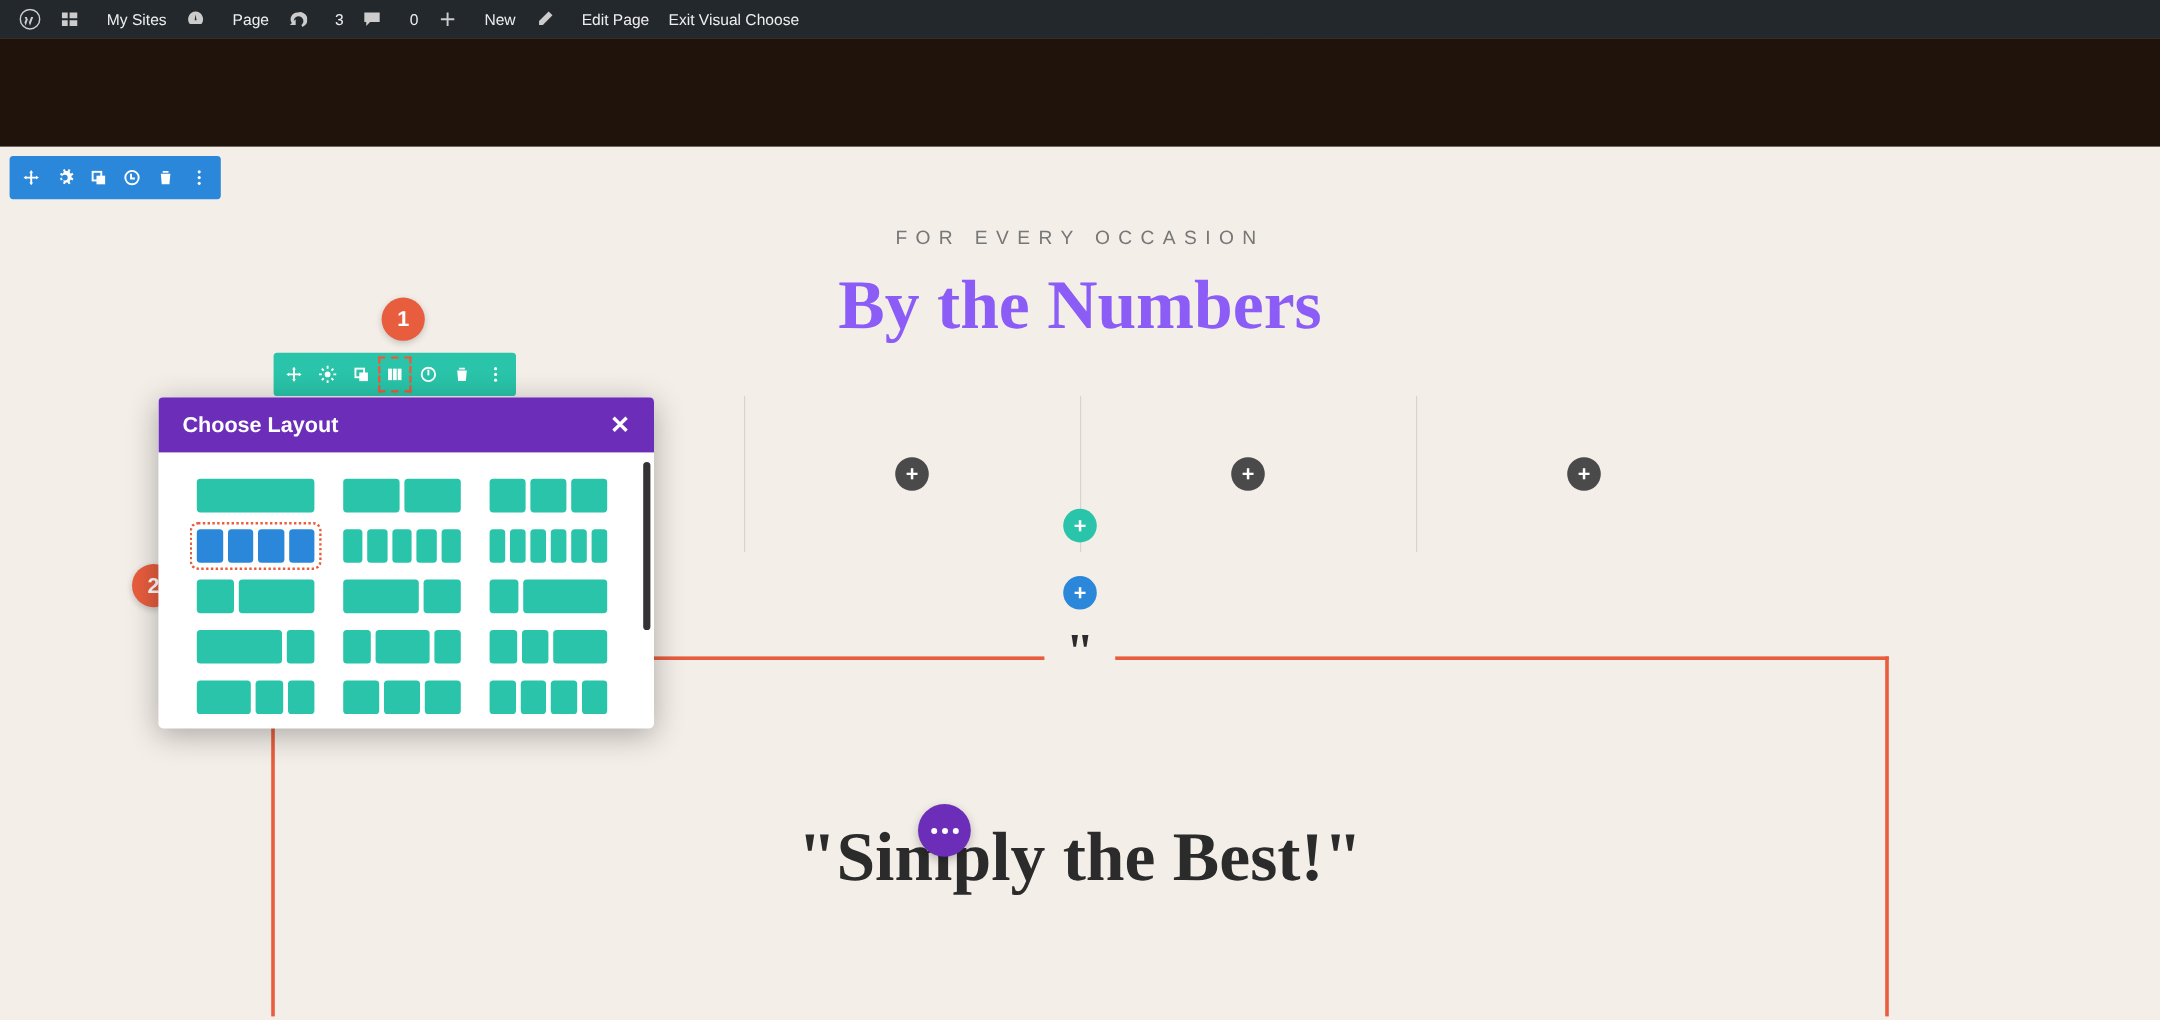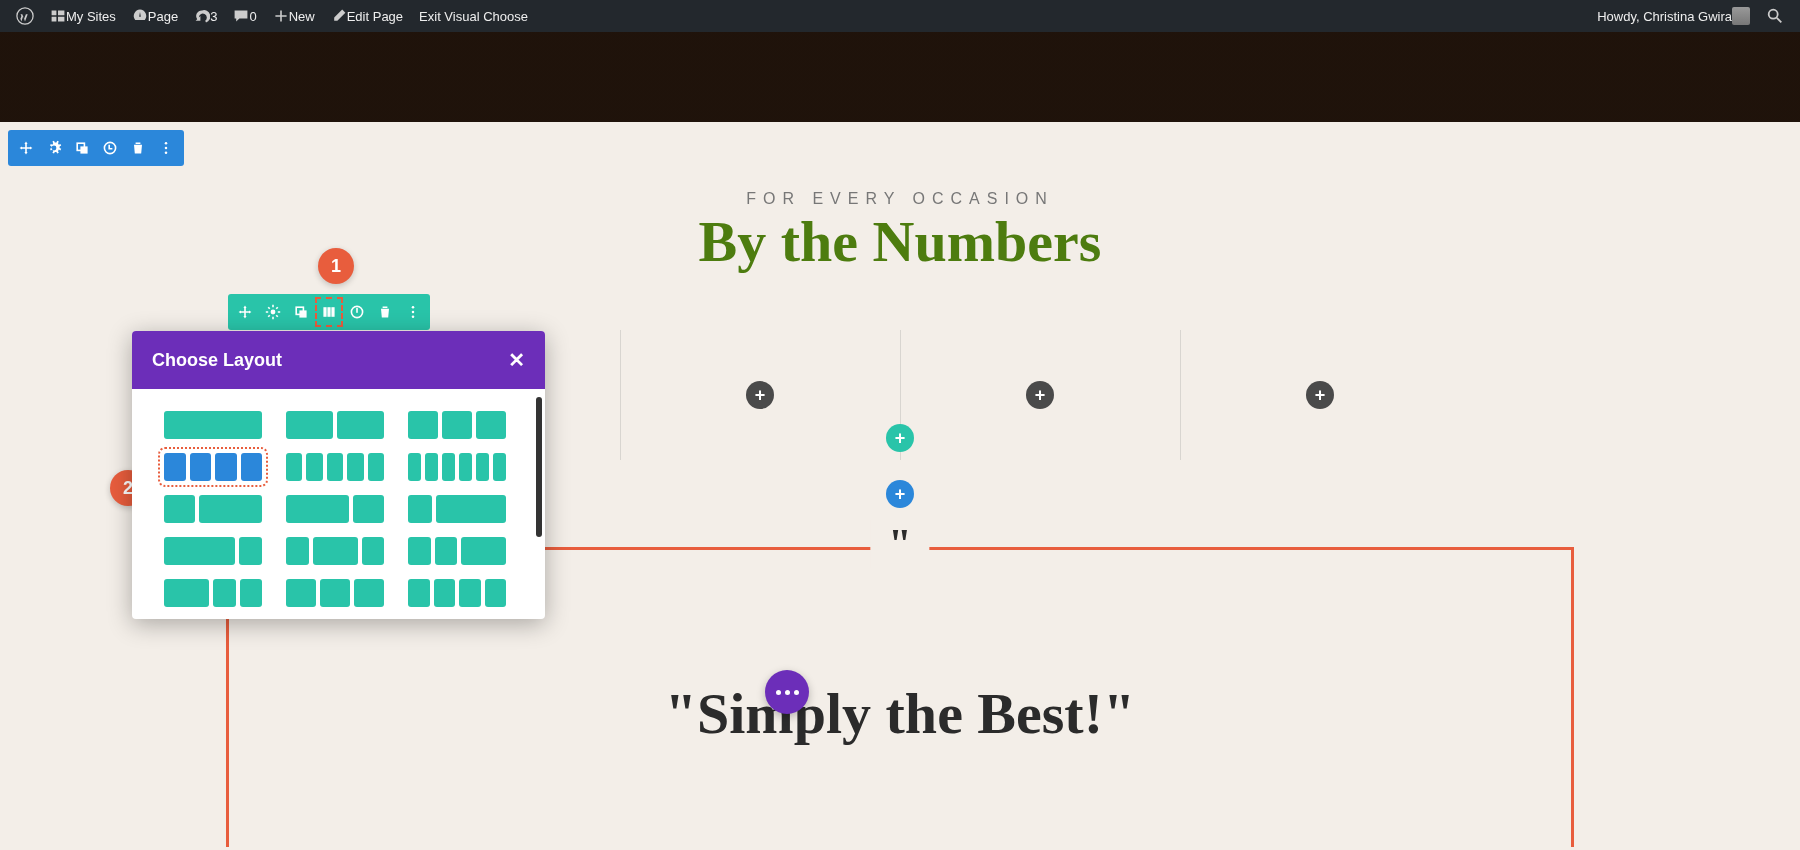--- a/index.html
+++ b/index.html
@@ -1,21 +1,21 @@
 <!DOCTYPE html>
 <html><head>
 <meta charset="utf-8">
 <style>
 * { margin: 0; padding: 0; box-sizing: border-box; }
 body { font-family: -apple-system, Arial, sans-serif; background: #f3eee8; width: 1800px; height: 850px; overflow: hidden; position: relative; }
 
 
 .wp-admin-bar { background: #23282d; height: 32px; display: flex; align-items: center; padding: 0 8px; color: #eee; font-size: 13px; justify-content: space-between; }
 .wp-left, .wp-right { display: flex; align-items: center; gap: 0; }
-.wp-item { display: flex; align-items: center; gap: 0; padding: 0 8px; height: 32px; cursor: pointer; }
+.wp-item { display: flex; align-items: center; gap: 23px; padding: 0 8px; height: 32px; cursor: pointer; }
 .wp-icon { font-size: 16px; display: inline-flex; align-items: center; }
 .wp-avatar { width: 18px; height: 18px; background: linear-gradient(#999,#777); border-radius: 2px; }
 
 
 .hero { height: 90px; background: #2a1810; background-image: linear-gradient(rgba(30,18,10,0.9), rgba(30,18,10,0.9)); }
 
 
 .section-toolbar { position: absolute; top: 130px; left: 8px; background: #2b87da; display: flex; align-items: center; padding: 4px; border-radius: 3px; }
 .section-toolbar .tb-btn { width: 28px; height: 28px; display: flex; align-items: center; justify-content: center; color: #fff; cursor: pointer; }
 .tb-btn svg { width: 16px; height: 16px; fill: #fff; }
@@ -24,21 +24,21 @@
 .row-toolbar { position: absolute; top: 294px; left: 228px; background: #29c4a9; display: flex; align-items: center; padding: 3px; border-radius: 3px; }
 .row-toolbar .tb-btn { width: 28px; height: 30px; display: flex; align-items: center; justify-content: center; color: #fff; cursor: pointer; }
 .row-toolbar .highlight { outline: 2px dashed #e85d3d; outline-offset: -2px; }
 
 
 .anno { position: absolute; width: 36px; height: 36px; border-radius: 50%; background: #e85d3d; color: #fff; font-weight: bold; display: flex; align-items: center; justify-content: center; font-size: 18px; box-shadow: 0 2px 6px rgba(0,0,0,0.2); }
 
 
 .numbers { position: absolute; top: 190px; left: 0; right: 0; text-align: center; }
 .overline { letter-spacing: 7px; color: #777; font-size: 16px; font-weight: 500; }
-.heading { font-size: 58px; font-weight: 600; color: #4d7c0f; margin-top: 0; font-family: Georgia, serif; }
+.heading { font-size: 58px; font-weight: 600; color: #8b5cf6; margin-top: 12px; font-family: Georgia, serif; }
 
 
 .columns { position: absolute; top: 340px; left: 0; right: 0; display: flex; justify-content: center; gap: 0; }
 .col { width: 280px; height: 110px; display: flex; align-items: center; justify-content: center; position: relative; }
 .col + .col::before { content: ''; position: absolute; left: 0; top: -10px; bottom: -10px; width: 1px; background: #d8d5d0; }
 .circle-btn { width: 28px; height: 28px; border-radius: 50%; display: flex; align-items: center; justify-content: center; cursor: pointer; }
 .circle-dark { background: #4a4a4a; color: #fff; font-size: 18px; font-weight: bold; }
 .circle-green { background: #29c4a9; color: #fff; font-size: 18px; font-weight: bold; }
 .circle-blue { background: #2b87da; color: #fff; font-size: 18px; font-weight: bold; }
 .add-row-btn { position: absolute; top: 424px; left: 50%; transform: translateX(-50%); }
@@ -48,21 +48,21 @@
 .testimonial-frame { position: absolute; top: 547px; left: 226px; right: 226px; border: 3px solid #e85d3d; border-bottom: none; height: 300px; }
 .testimonial-frame::before { content: '"'; position: absolute; top: -30px; left: 50%; transform: translateX(-50%); background: #f3eee8; padding: 0 18px; font-size: 42px; font-family: Georgia, serif; color: #2b2b2b; font-weight: bold; }
 .quote { text-align: center; font-size: 58px; font-family: Georgia, serif; font-weight: 700; color: #2b2b2b; position: absolute; top: 130px; left: 0; right: 0; }
 
 
 .purple-fab { position: absolute; top: 670px; left: 765px; width: 44px; height: 44px; border-radius: 50%; background: #6c2eb9; display: flex; align-items: center; justify-content: center; cursor: pointer; box-shadow: 0 3px 8px rgba(0,0,0,0.25); }
 .purple-fab span { width: 5px; height: 5px; background: #fff; border-radius: 50%; margin: 0 2px; }
 
 
 .layout-popup { position: absolute; top: 331px; left: 132px; width: 413px; background: #fff; box-shadow: 0 5px 25px rgba(0,0,0,0.3); border-radius: 4px; overflow: hidden; }
-.popup-header { background: #6c2eb9; color: #fff; height: 58px; display: flex; align-items: center; justify-content: space-between; padding: 0 20px; font-size: 18px; font-weight: 600; }
+.popup-header { background: #6c2eb9; color: #fff; height: 46px; display: flex; align-items: center; justify-content: space-between; padding: 0 20px; font-size: 18px; font-weight: 600; }
 .popup-close { cursor: pointer; font-size: 20px; }
 .popup-body { padding: 20px 20px 10px 30px; max-height: 250px; overflow: hidden; position: relative; }
 .popup-body::after { content:''; position:absolute; right:3px; top:8px; width:6px; height:140px; background:#333; border-radius:3px; }
 .layout-grid { display: flex; flex-wrap: wrap; gap: 10px 20px; }
 .layout-opt { width: 102px; height: 32px; display: flex; gap: 4px; cursor: pointer; border-radius: 3px; padding: 2px; }
 .layout-opt.selected { outline: 2px dotted #e85d3d; outline-offset: 2px; }
 .layout-opt .c { flex: 1; background: #29c4a9; border-radius: 3px; }
 .layout-opt.selected .c { background: #2b87da; }
 </style>
 </head>
@@ -123,34 +123,20 @@
           <svg viewBox="0 0 20 20" width="16" height="16" fill="#ccc">
             <path d="M14 2l4 4-10 10H4v-4z"></path>
           </svg>
         </span>
       <span>Edit Page</span>
     </div>
     <div class="wp-item">
       <span>Exit Visual Choose</span>
     </div>
   </div>
-  <div class="wp-right">
-    <div class="wp-item">
-      <span>Howdy, Christina Gwira</span>
-      <span class="wp-avatar"></span>
-    </div>
-    <div class="wp-item">
-      <span class="wp-icon">
-          <svg viewBox="0 0 20 20" width="18" height="18" fill="#ccc">
-            <circle cx="8" cy="8" r="5" fill="none" stroke="#ccc" stroke-width="2"></circle>
-            <path d="M12 12l5 5" stroke="#ccc" stroke-width="2"></path>
-          </svg>
-        </span>
-    </div>
-  </div>
 </div>
 
 <div class="hero"></div>
 
 <div class="section-toolbar">
   <div class="tb-btn">
       <svg viewBox="0 0 20 20">
         <path d="M10 2l2 3h-1v4h4V8l3 2-3 2v-1h-4v4h1l-2 3-2-3h1v-4H5v1l-3-2 3-2v1h4V5H8z"></path>
       </svg>
     </div>

